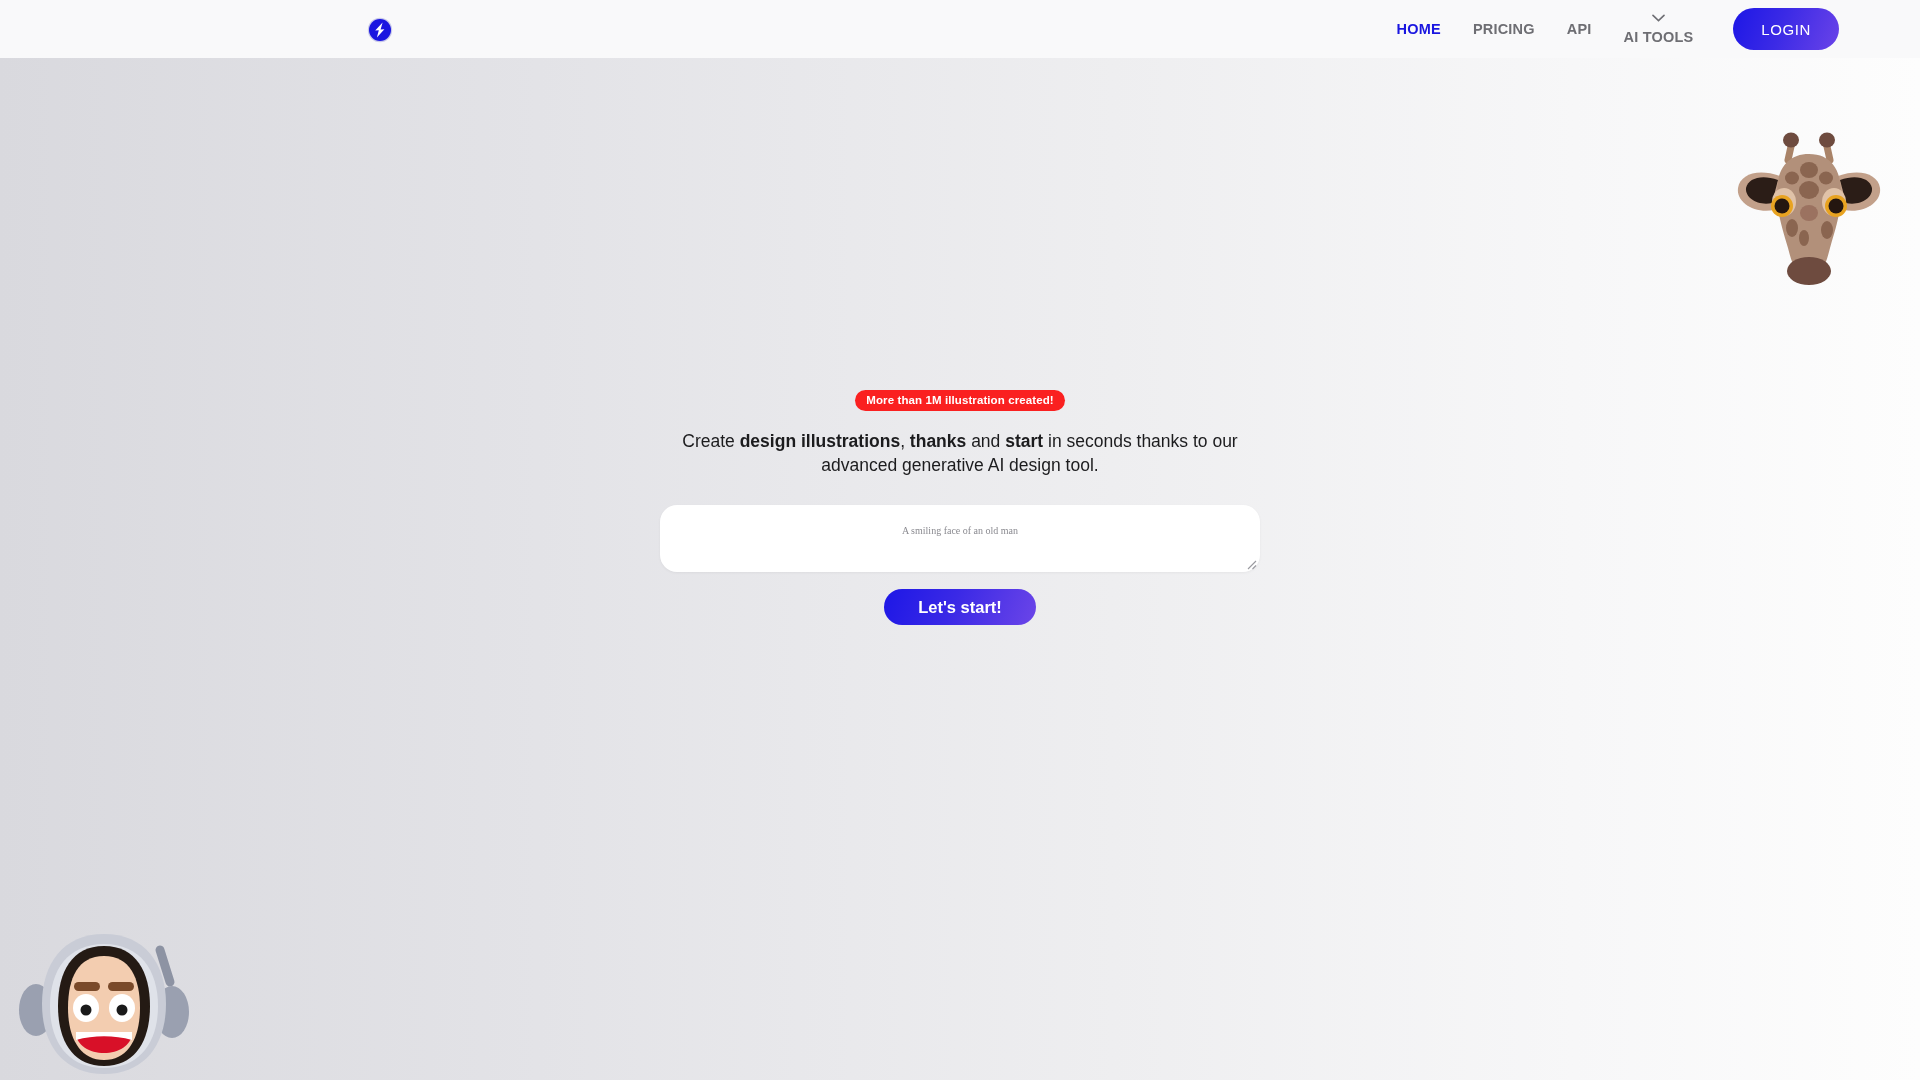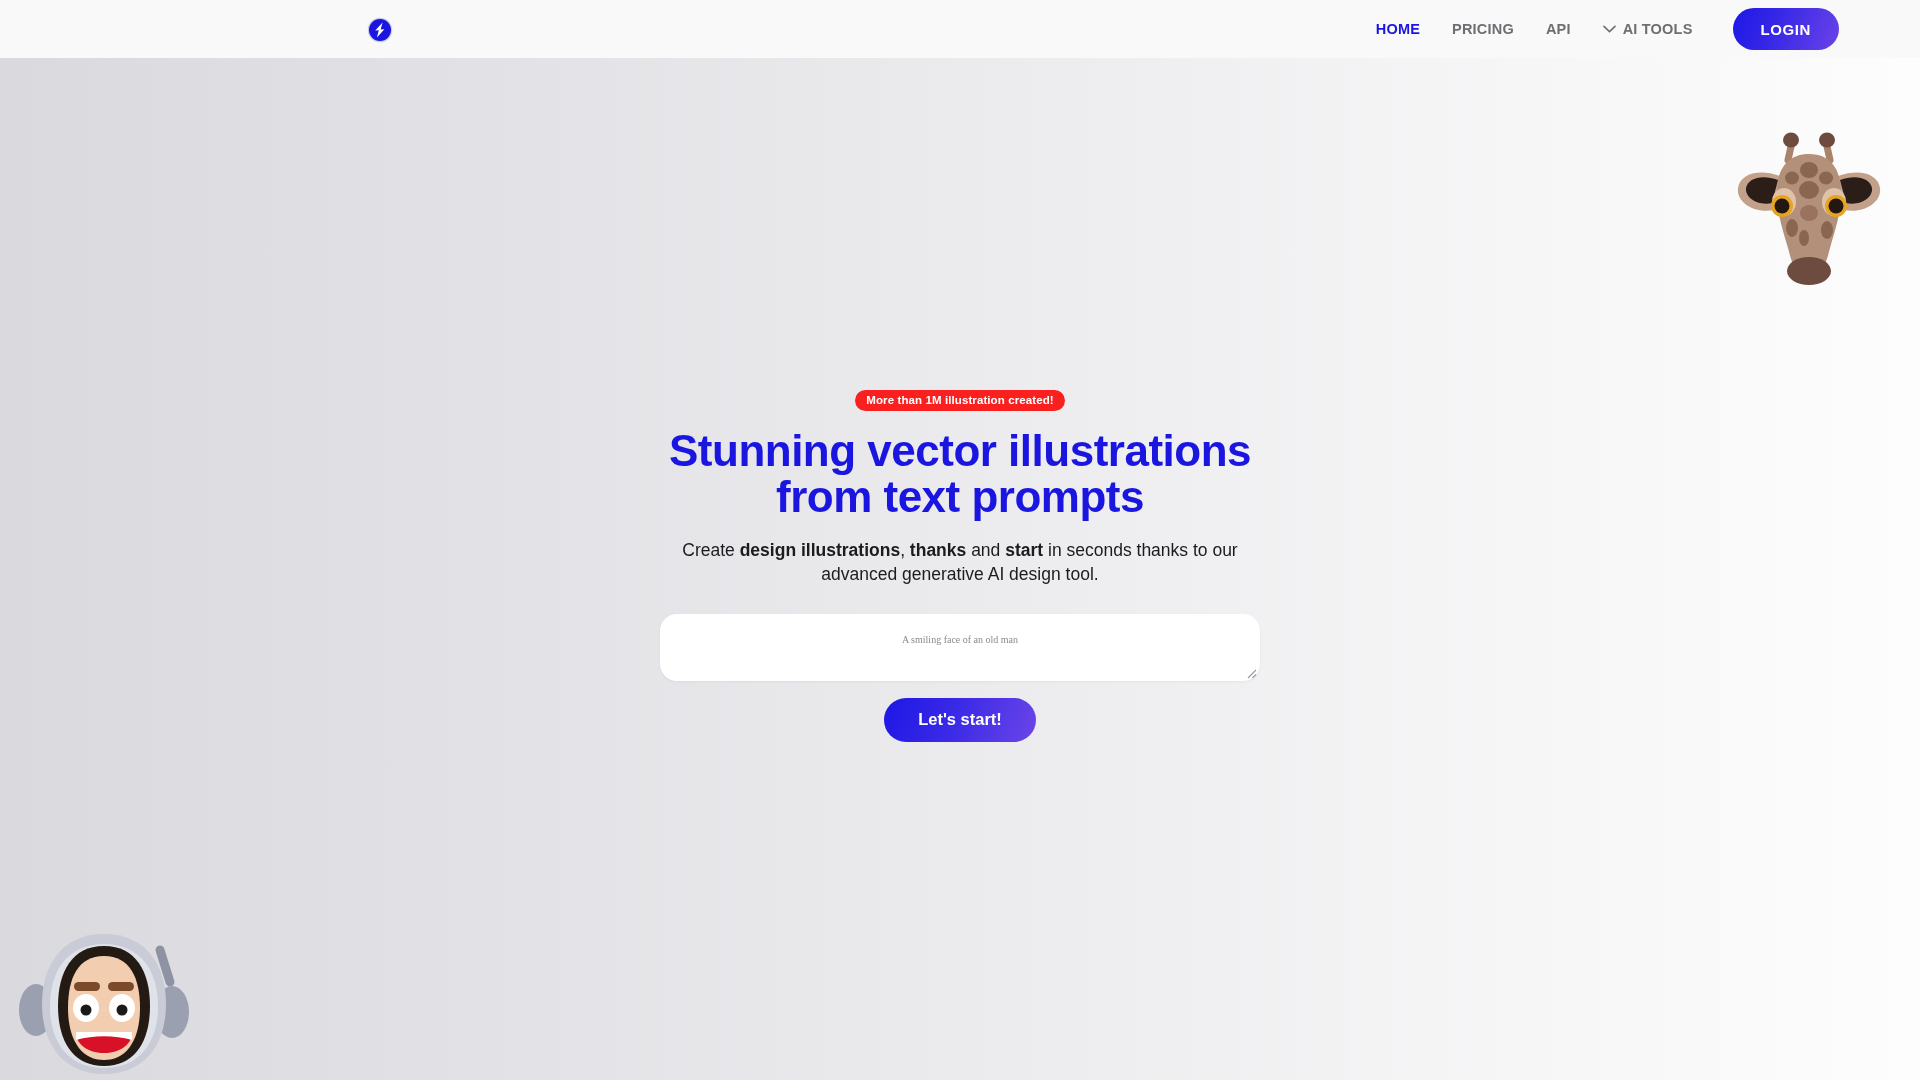--- a/index.html
+++ b/index.html
@@ -21,30 +21,30 @@
 
   #nav { position:absolute; right:0; top:0; height:58px; display:flex;
     align-items:center; gap:8px; }
   .nav-link {
     font-size:14.5px; font-weight:bold; letter-spacing:0.2px;
     color:#6e6e73; text-decoration:none; white-space:nowrap;
     padding:0 12px; line-height:58px; cursor:pointer;
   }
   .nav-link.active { color:#1a16e0; }
   #nav-aitools { display:flex; align-items:center; gap:7px; padding:0 12px;
-    cursor:pointer; }
+    cursor:pointer;flex-direction:column; }
   #nav-aitools .label { font-size:14.5px; font-weight:bold; color:#6e6e73;
     letter-spacing:0.2px; white-space:nowrap; }
   .chev { width:13px; height:8px; display:block; }
   #login-btn {
     margin-left:20px; margin-right:81px;
     background:linear-gradient(110deg, #1d17e6 0%, #3b2ae6 45%, #6a43e8 100%);
     color:#fff; border:none; border-radius:26px;
     font-family:"Liberation Sans", sans-serif;
-    font-size:15px; font-weight:bold; letter-spacing:0.6px;
+    font-size:15px; font-weight:normal; letter-spacing:0.6px;
     padding:0 28px; height:42px; cursor:pointer; white-space:nowrap;
   }
 
   
   #hero { position:absolute; top:58px; left:0; width:1920px; height:1022px; }
   #hero-inner {
     position:absolute; left:50%; transform:translateX(-50%);
     top:315px; width:640px; text-align:center;
   }
   #badge {
@@ -79,21 +79,21 @@
     display:block; text-align:right; margin-top:5px; width:600px;
     font-size:14px; font-weight:bold; color:#1a16e0;
     text-decoration:none; cursor:pointer;
   }
   #start-btn {
     margin-top:17px;
     background:linear-gradient(110deg, #1d17e6 0%, #3a29e6 45%, #6b45e8 100%);
     color:#fff; border:none; border-radius:26px;
     font-family:"Liberation Sans", sans-serif;
     font-size:16.5px; font-weight:bold;
-    padding:0 34px; height:44px; cursor:pointer; white-space:nowrap;
+    padding:0 34px; height:36px; cursor:pointer; white-space:nowrap;
   }
 
   
   #giraffe { position:absolute; right:36px; top:60px; width:150px;
     height:180px; pointer-events:none; }
   #astronaut { position:absolute; left:14px; bottom:0; width:180px;
     height:160px; pointer-events:none; }
 </style>
 </head>
 <body>
@@ -201,21 +201,20 @@
         <path d="M62 112 C62 140 118 140 118 112 Z" fill="#d81028"></path>
         <path d="M62 112 L118 112 L118 120 C100 115 80 115 62 120 Z" fill="#ffffff"></path>
       </g>
     </svg>
   </div>
 
   <div id="hero-inner">
 
     <div id="badge">More than 1M illustration created!</div>
 
-    <h1 id="headline">Stunning vector illustrations from text prompts</h1>
 
     <p id="subtitle">
       <span>Create </span><b>design illustrations</b><span>, </span><b>thanks</b><span> and </span><b>start</b><span> in seconds thanks to our advanced generative AI design tool.</span>
     </p>
 
     <div id="prompt-area">
       <textarea id="prompt-input" placeholder="A smiling face of an old man" style=""></textarea>
       <span id="resize-grip">
         <svg width="14" height="14" viewBox="0 0 14 14">
           <path d="M13 5 L5 13 M13 9.5 L9.5 13" stroke="#9a9aa0" stroke-width="1.1" fill="none"></path>

